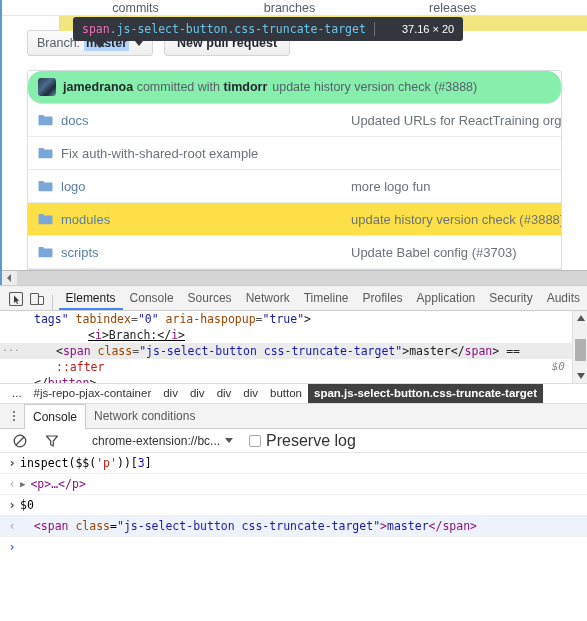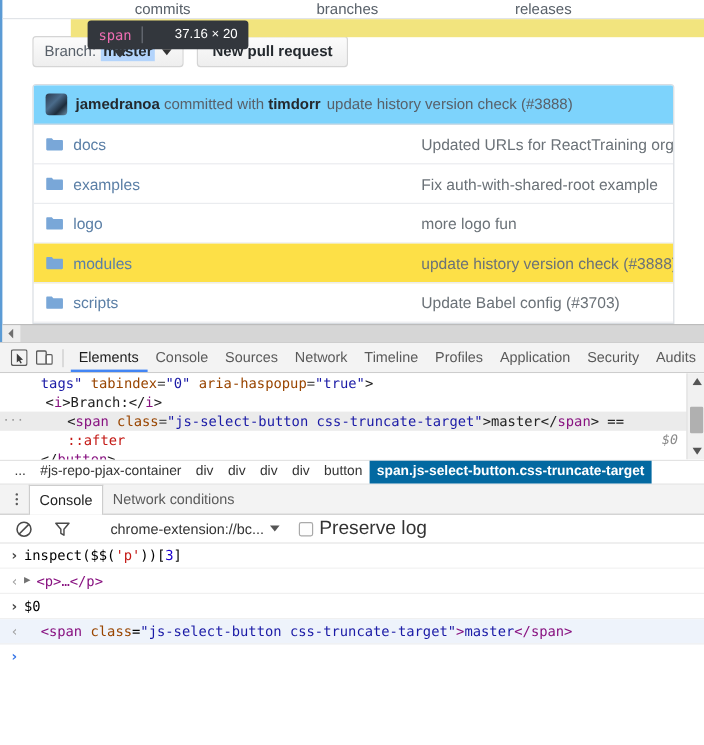--- a/index.html
+++ b/index.html
@@ -112,27 +112,28 @@
   .pr-btn { font-weight: bold; padding: 0 12px; }
 
   
   .file-box {
     margin: 14px 25px 0 25px;
     border: 1px solid #d9dde2;
     border-radius: 3px 3px 0 0;
     overflow: hidden;
   }
   .commit-row {
-    background: #7dd3fc;
+    background: #86efac;
     border-bottom: 1px solid #d9dde2;
     display: flex;
     align-items: center;
     padding: 7px 10px;
     font-size: 12.5px;
     color: #586069;
+    border-radius: 14px;
   }
   .avatar {
     width: 18px; height: 18px;
     border-radius: 3px;
     margin-right: 7px;
     background: linear-gradient(135deg, #2b3a4e 0%, #4a6b8a 40%, #1d2b3a 70%, #6b8fa8 100%);
     flex: none;
   }
   .commit-row b { color: #24292e; font-weight: bold; }
   .commit-row .msg { margin-left: 5px; color: #586069; }
@@ -172,21 +173,21 @@
   
   .devtools {
     height: 336px;
     background: #fff;
     display: flex;
     flex-direction: column;
     border-top: 1px solid #cdcdcd;
   }
   .dt-tabbar {
     display: flex;
-    align-items: center;
+    align-items: flex-end;
     height: 25px;
     border-bottom: 1px solid #cdcdcd;
     background: #f3f3f3;
     padding-left: 6px;
     flex: none;
   }
   .dt-icon-btn {
     width: 24px; height: 22px;
     display: flex; align-items: center; justify-content: center;
     cursor: pointer;
@@ -262,21 +263,21 @@
     border-bottom: 1px solid #dcdcdc;
     background: #fff;
     font-size: 11.5px;
     color: #333;
     padding-left: 6px;
     flex: none;
     white-space: nowrap;
     overflow: hidden;
   }
   .crumb { padding: 0 6px; line-height: 21px; height: 21px; cursor: pointer; }
-  .crumb.sel { background: #0369a1; color: #fff; font-weight: bold; }
+  .crumb.sel { background: #404040; color: #fff; font-weight: bold; }
 
   
   .drawer {
     flex: 1;
     display: flex;
     flex-direction: column;
     background: #fff;
   }
   .drawer-tabs {
     display: flex;
@@ -402,20 +403,21 @@
       </span>
       <b>97</b>
       <span class="lbl">releases</span>
     </div>
   </div>
 
   <div class="highlight-band"></div>
 
   <div class="insp-tooltip">
     <span class="tag">span</span>
+      <span class="cls">.js-select-button.css-truncate-target</span>
     <span class="divider"></span>
     <span class="dims">37.16 × 20</span>
   </div>
   <div class="tooltip-arrow"></div>
 
   <div class="repo-toolbar">
     <div class="btn branch-btn">
       <span>Branch:</span>
       <span class="bname">master</span>
       <span class="caret"></span>
@@ -446,21 +448,20 @@
       <span class="file-name">docs</span>
       <span class="file-msg">Updated URLs for ReactTraining org mo</span>
     </div>
 
     <div class="file-row">
       <span class="folder-ico">
         <svg width="15" height="13" viewBox="0 0 16 14">
             <path d="M0.5 2.2c0-.6.4-1 1-1h4l1.4 1.6H14.5c.6 0 1 .4 1 1v7.4c0 .6-.4 1-1 1H1.5c-.6 0-1-.4-1-1z" fill="#79a7d8"></path>
           </svg>
       </span>
-      <span class="file-name">examples</span>
       <span class="file-msg">Fix auth-with-shared-root example</span>
     </div>
 
     <div class="file-row">
       <span class="folder-ico">
         <svg width="15" height="13" viewBox="0 0 16 14">
             <path d="M0.5 2.2c0-.6.4-1 1-1h4l1.4 1.6H14.5c.6 0 1 .4 1 1v7.4c0 .6-.4 1-1 1H1.5c-.6 0-1-.4-1-1z" fill="#79a7d8"></path>
           </svg>
       </span>
       <span class="file-name">logo</span>
@@ -524,21 +525,21 @@
     <div class="dt-tab"><span>Profiles</span></div>
     <div class="dt-tab"><span>Application</span></div>
     <div class="dt-tab"><span>Security</span></div>
     <div class="dt-tab"><span>Audits</span></div>
   </div>
 
   <div class="dom-tree">
 
     <div class="dom-line" style="padding-left:34px;"><span class="t-val">tags" </span><span class="t-attr">tabindex</span><span class="t-eq">=</span><span class="t-val">"0"</span><span class="t-attr"> aria-haspopup</span><span class="t-eq">=</span><span class="t-val">"true"</span><span class="t-punct">&gt;</span></div>
 
-    <div class="dom-line" style="padding-left:38px;"><span class="t-punct">&lt;</span><span class="t-name">i</span><span class="t-punct">&gt;</span><span class="t-txt">Branch:</span><span class="t-punct">&lt;/</span><span class="t-name">i</span><span class="t-punct">&gt;</span></div>
+    <div class="dom-line" style="padding-left:88px;text-decoration:underline;"><span class="t-punct">&lt;</span><span class="t-name">i</span><span class="t-punct">&gt;</span><span class="t-txt">Branch:</span><span class="t-punct">&lt;/</span><span class="t-name">i</span><span class="t-punct">&gt;</span></div>
 
     <div class="dom-line sel" style="padding-left:56px;"><span class="gutter-dots">···</span><span class="t-punct">&lt;</span><span class="t-name">span</span><span class="t-attr"> class</span><span class="t-eq">=</span><span class="t-val">"js-select-button css-truncate-target"</span><span class="t-punct">&gt;</span><span class="t-txt">master</span><span class="t-punct">&lt;/</span><span class="t-name">span</span><span class="t-punct">&gt;</span><span class="t-punct"> ==</span></div>
 
     <div class="dom-line" style="padding-left:56px;"><span class="t-pseudo">::after</span><span class="dollar0">$0</span></div>
 
     <div class="dom-line" style="padding-left:34px;"><span class="t-punct">&lt;/</span><span class="t-name">button</span><span class="t-punct">&gt;</span></div>
 
     <div class="dom-vscroll">
       <div class="vs-arrow">
         <svg width="8" height="6" viewBox="0 0 8 6">

